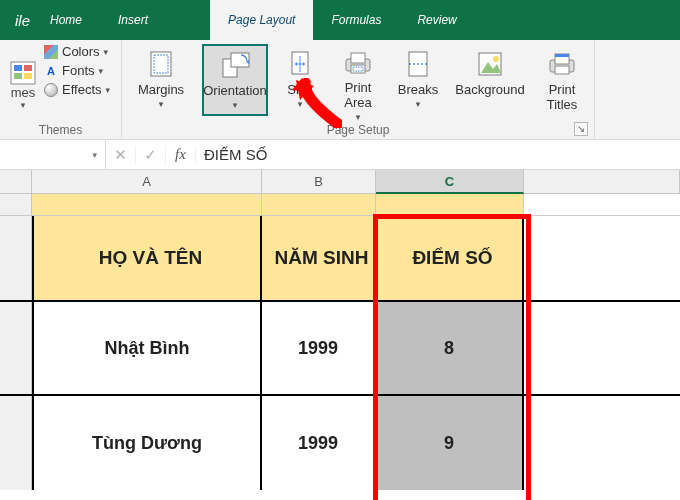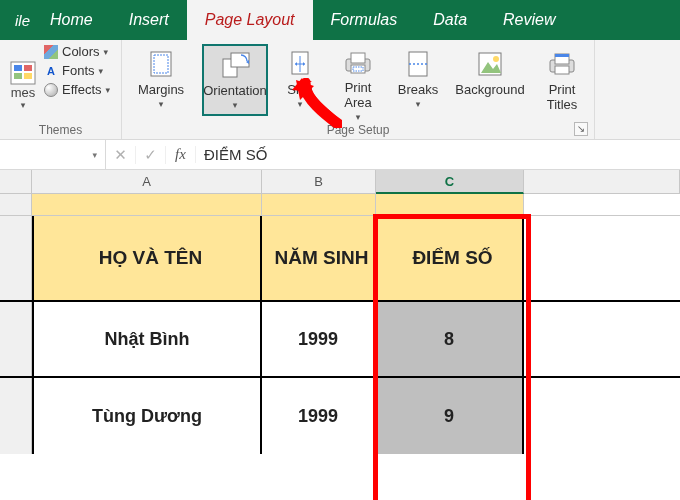--- a/index.html
+++ b/index.html
@@ -18,29 +18,30 @@
     width: 28px;
     display: flex;
     align-items: center;
     justify-content: flex-end;
     color: #ffffff;
     font-size: 15px;
     padding-right: 2px;
   }
   .menubar .tab {
     color: #ffffff;
-    font-size: 16px;
+    font-size: 12px;
     padding: 0 18px;
     display: flex;
     align-items: center;
     cursor: pointer;
   }
   .menubar .tab.active {
     background: #f3f3f3;
-    color: #b91c1c;
+    color: #0c4a6e;
+    margin-left: 44px;
   }
 
   
   .ribbon {
     background: #f3f3f3;
     border-bottom: 1px solid #d9d9d9;
     display: flex;
     height: 100px;
     position: relative;
   }
@@ -186,21 +187,21 @@
   }
   .cell.wA { width:230px; }
   .cell.wB { width:114px; }
   .cell.wC { width:148px; }
   .cell.wD { flex:1; min-width: 0;}
 
   .row.hdr { height:86px; }
   .row.hdr .cell { background:#ffe699; font-weight:700; font-size:19px;padding-left:7px; }
   .row.blank-top { height:22px; }
   .row.blank-top .cell { background:#ffe699; }
-  .row.data { height:76px; }
+  .row.data { height:94px; }
   .row.data .cell.wA,
   .row.data .cell.wB { font-weight:700; }
   .row.data .cell.wC.sel { background:#bfbfbf; font-weight:700; }
   .row.hdr .cell.wC.sel { background:#ffe699; }
   .thick-left { border-left:2px solid #000; }
   .cell.databorder { border-right:2px solid #000; }
   .row.data { border-bottom:2px solid #000; }
   .row.hdr { border-bottom:2px solid #000; }
 
   
@@ -213,21 +214,20 @@
 </style>
 </head>
 <body>
 
 <div class="menubar">
   <div class="file-frag">ile</div>
   <div class="tab">Home</div>
   <div class="tab">Insert</div>
   <div class="tab active">Page Layout</div>
   <div class="tab">Formulas</div>
-  <div class="tab">Data</div>
   <div class="tab">Review</div>
 </div>
 
 <div class="ribbon">
 
   <div class="ribbon-group themes-group">
     <div class="group-body">
       <div class="themes-frag">
         <svg width="26" height="24">
             <rect x="1" y="1" width="24" height="22" fill="#fff" stroke="#888"></rect>

